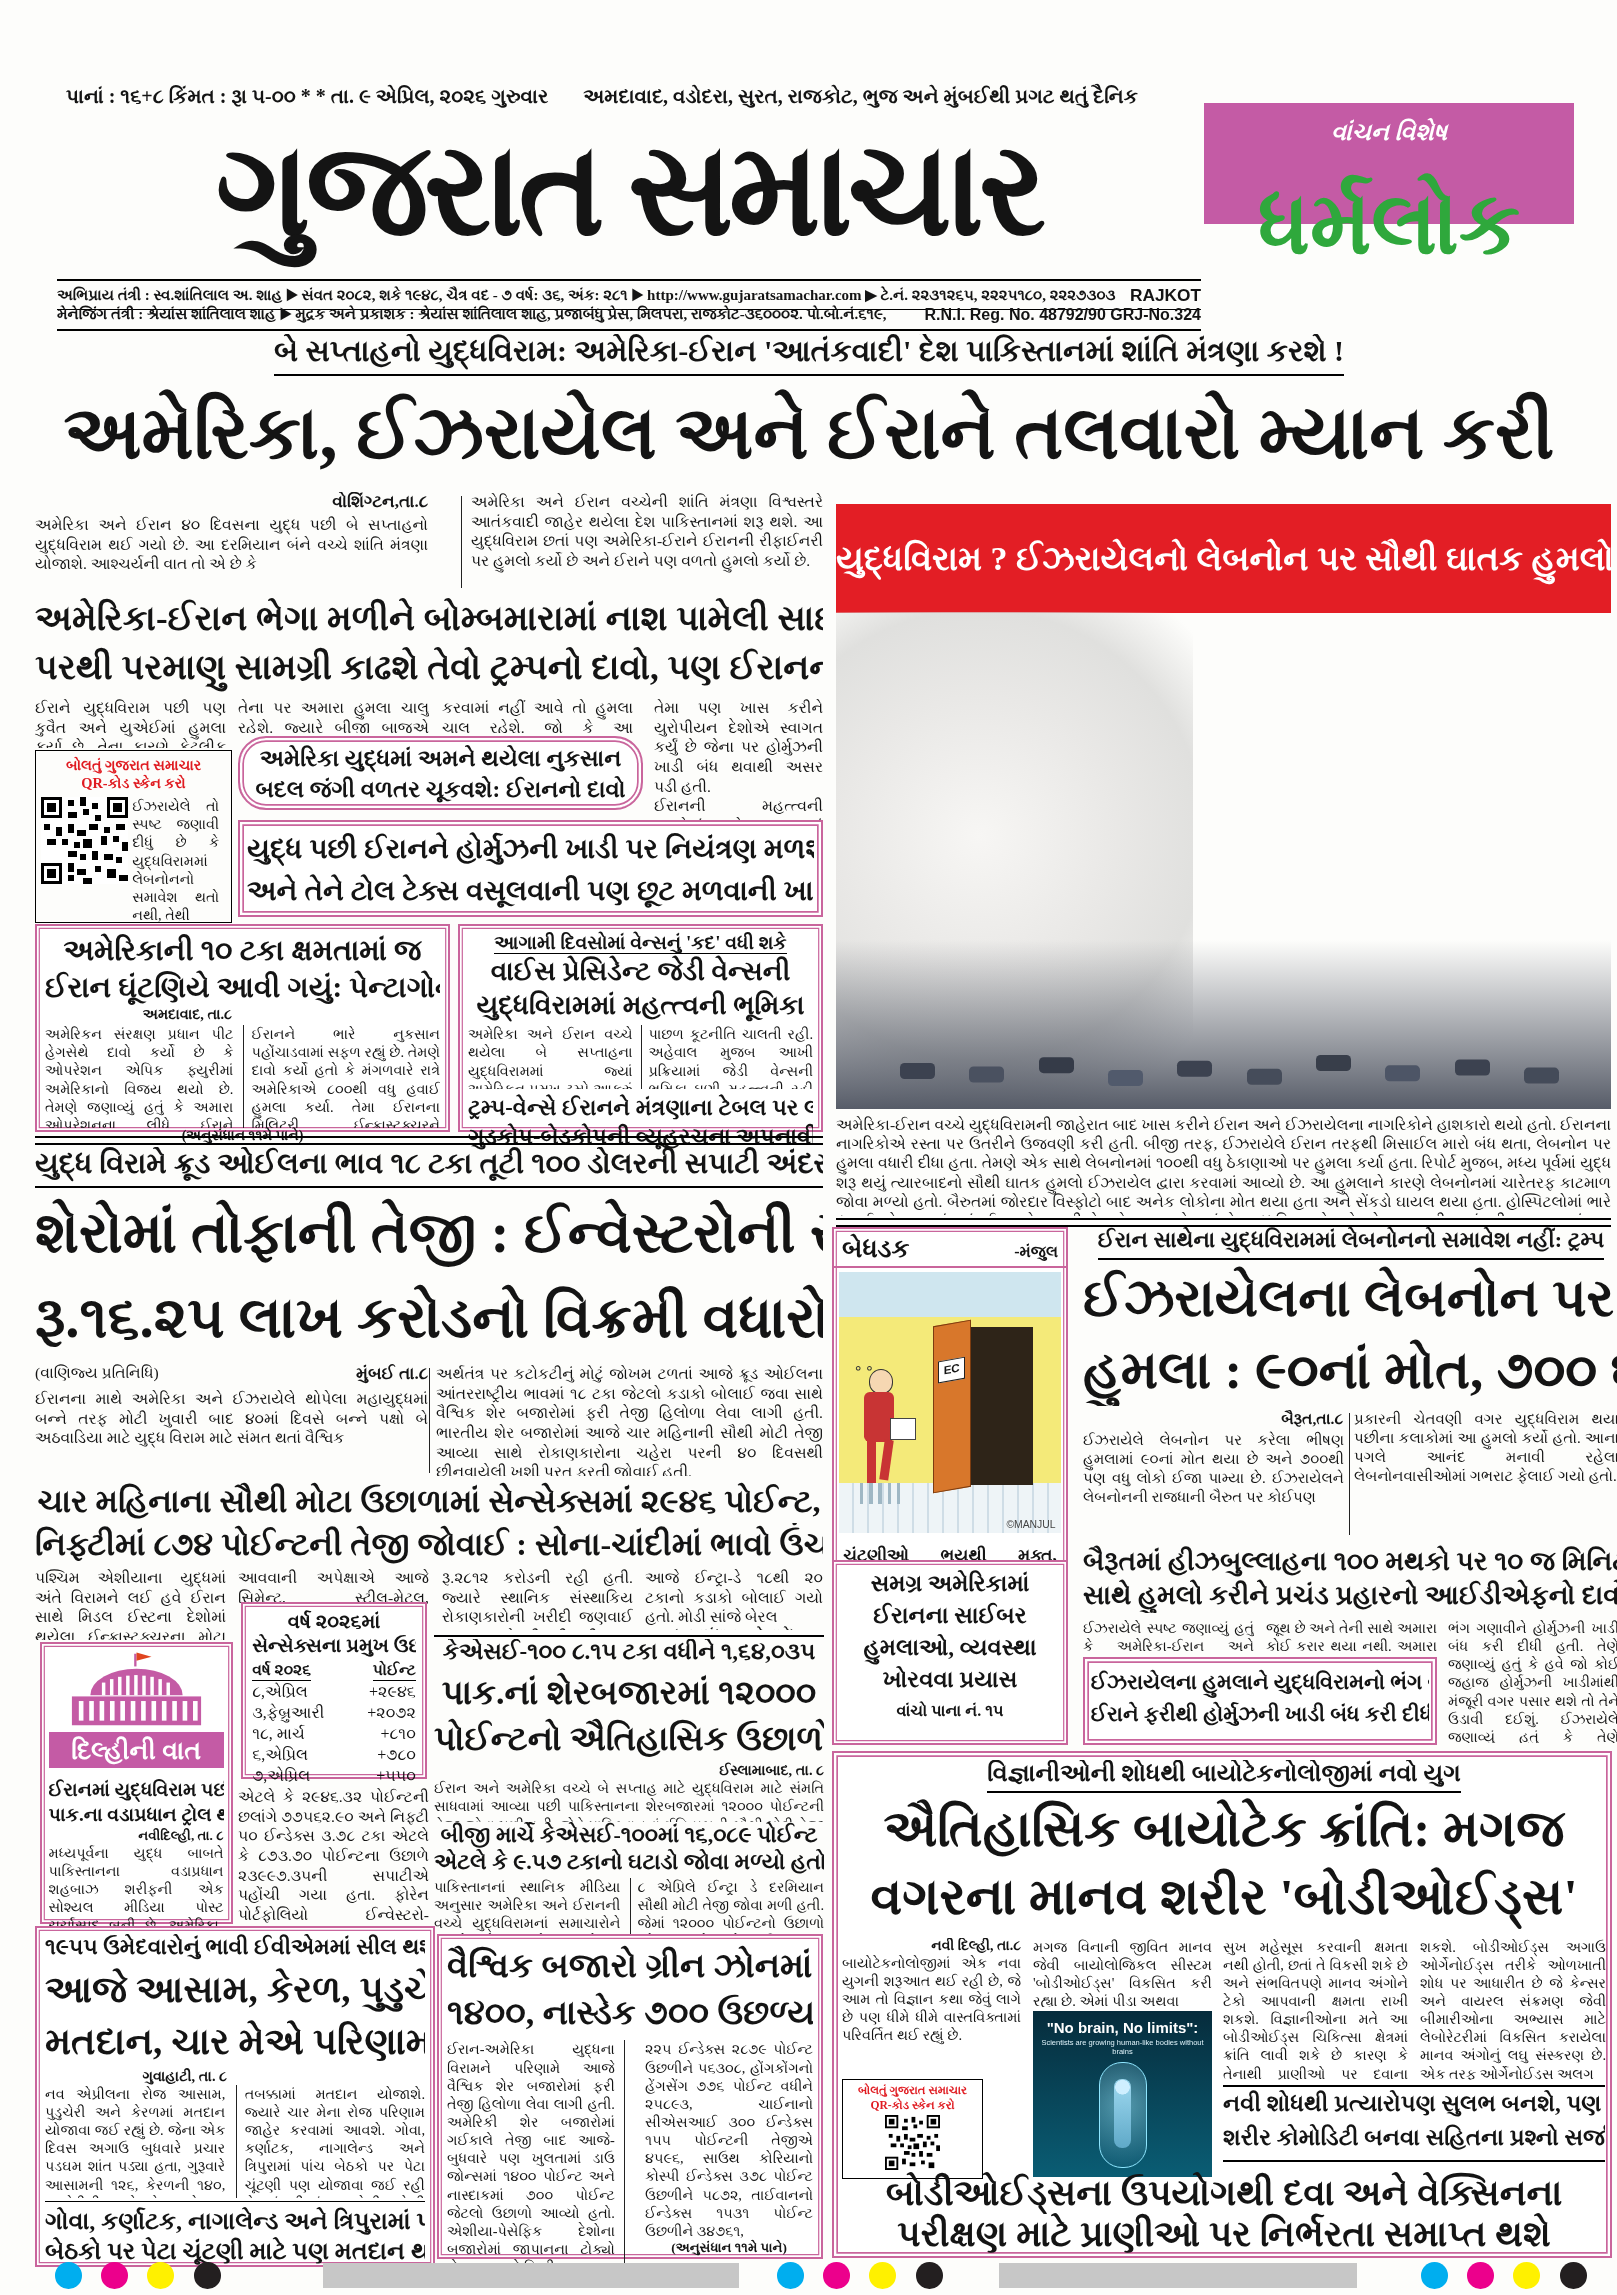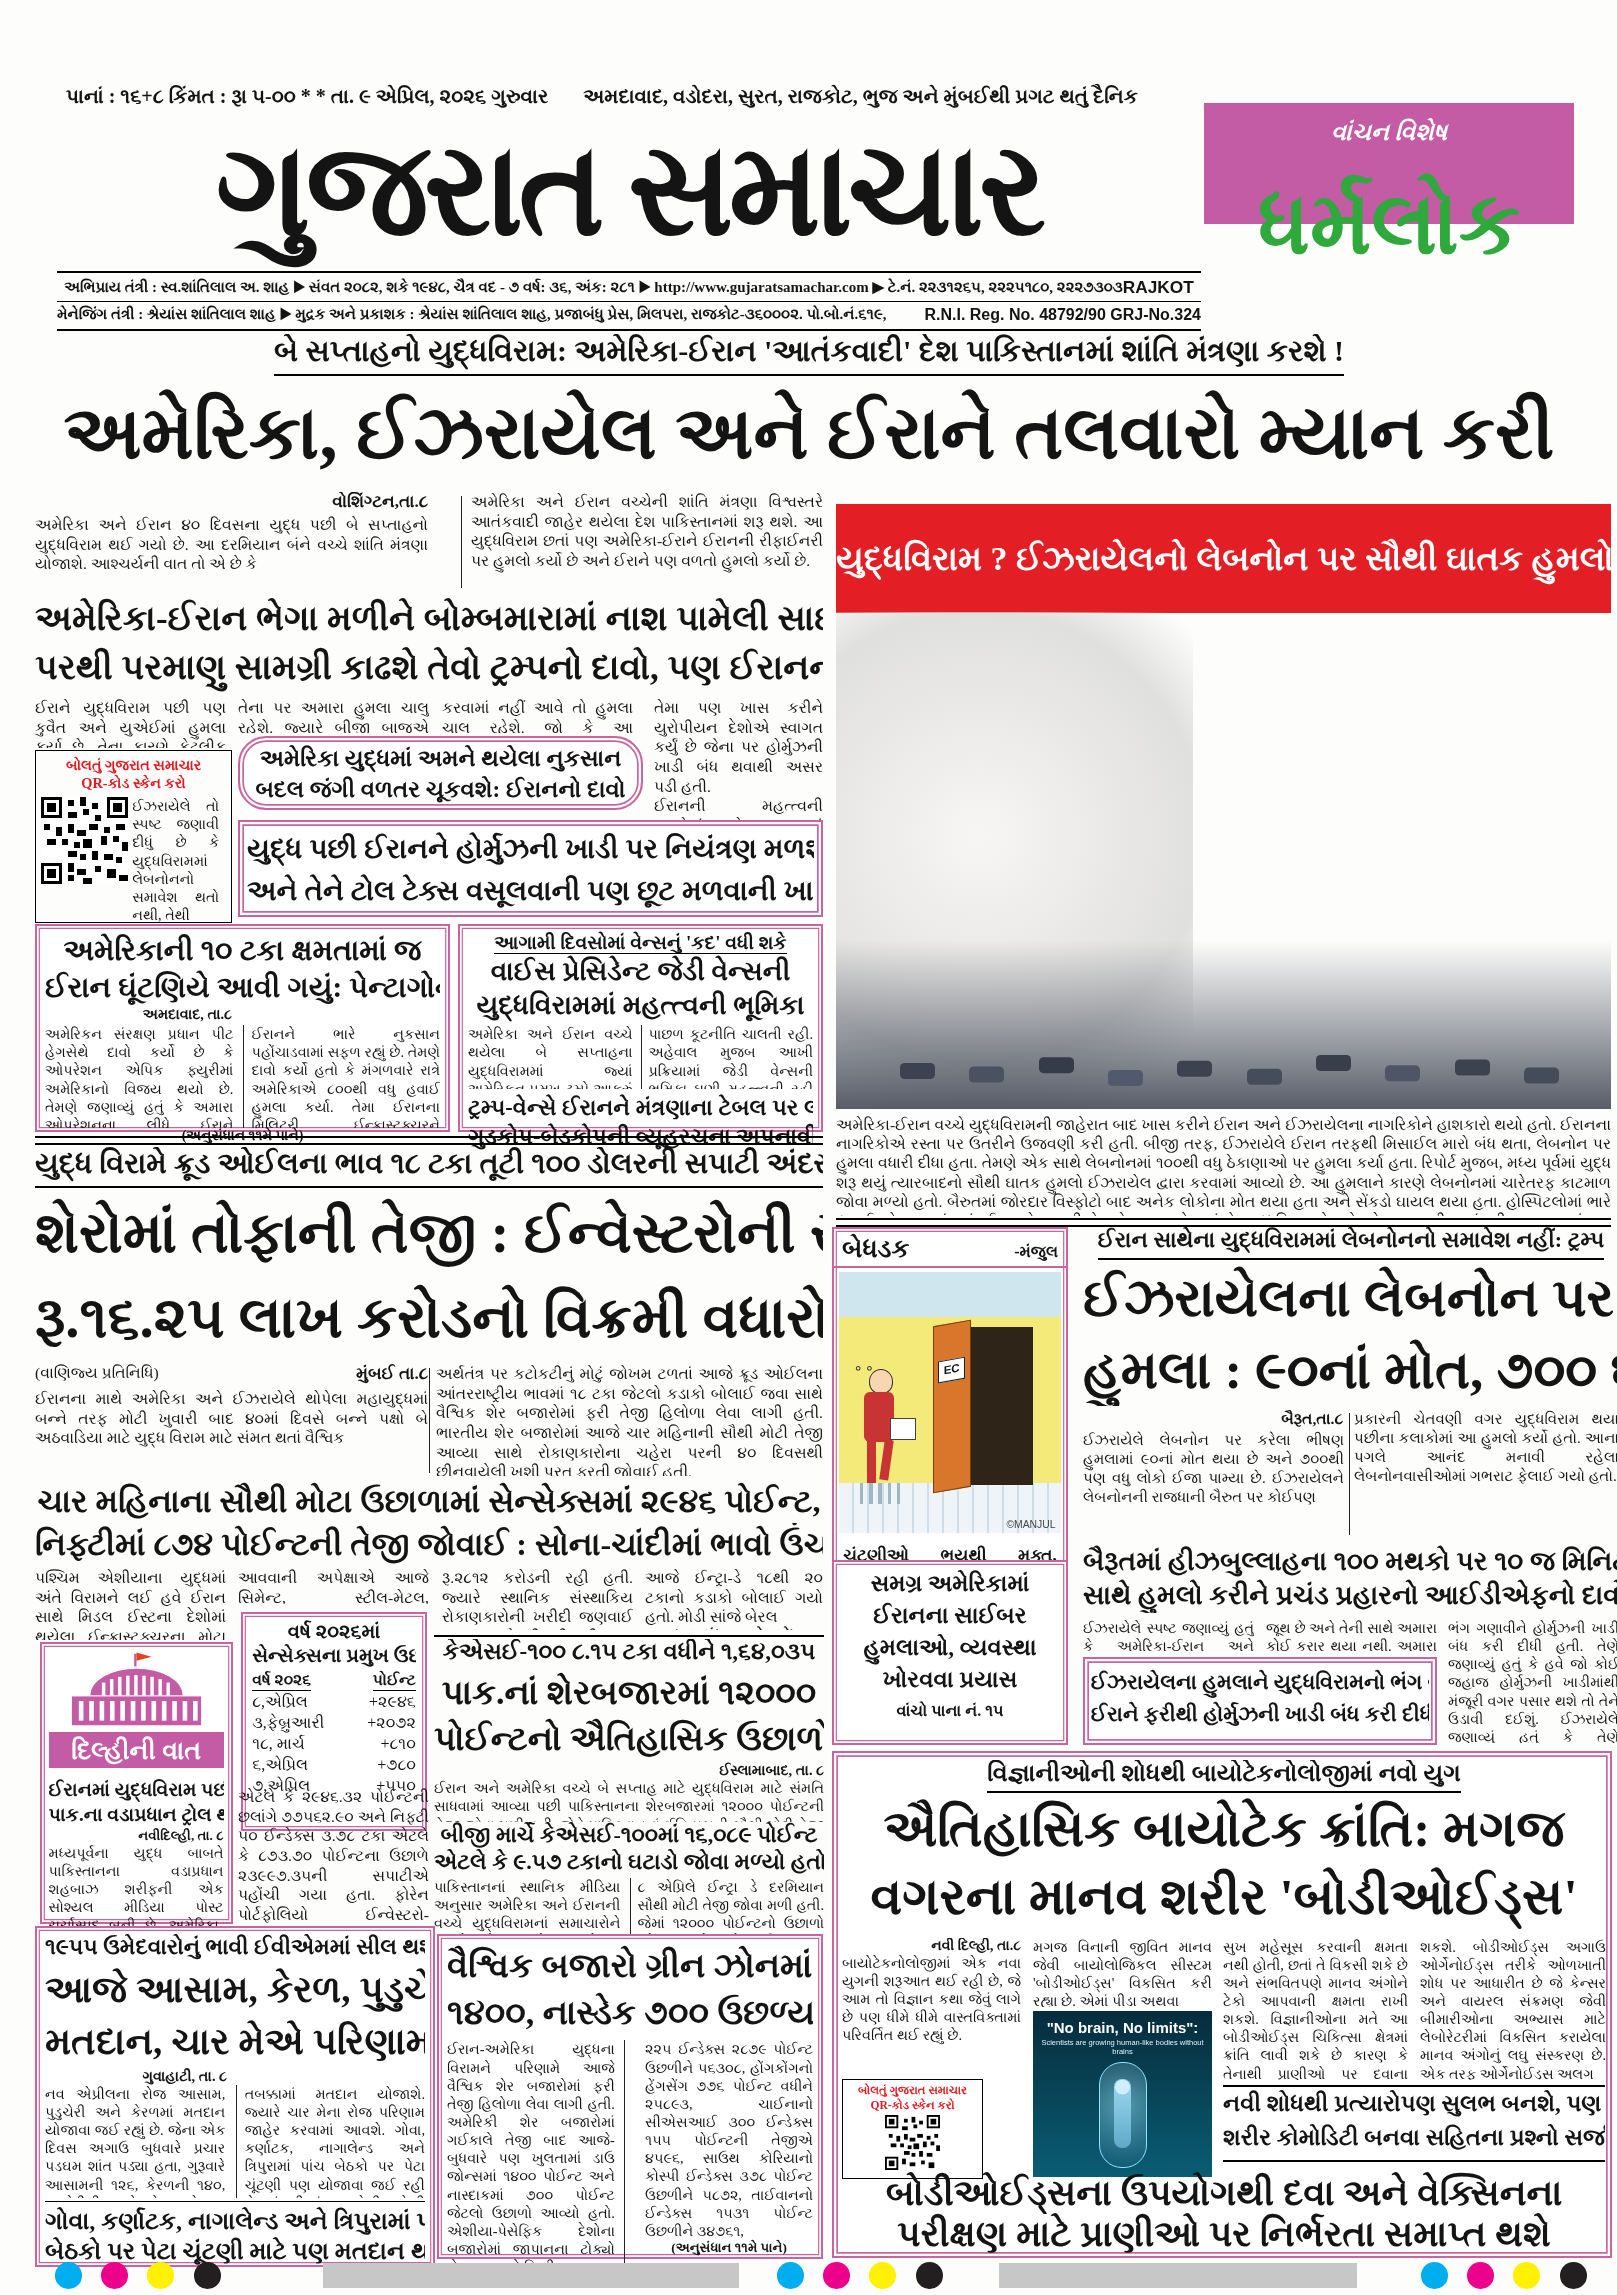--- a/index.html
+++ b/index.html
@@ -16,21 +16,21 @@
   .pbox{background:#fff;border:2.9px solid #c9659c;box-shadow:inset 0 0 0 2.3px #fff, inset 0 0 0 4px #c9659c;}
   .vline{border-left:1.2px solid #222;}
   .cont{font-weight:700;text-align:center;}
   
   #topline{left:66px;top:85px;width:1502px;height:26.6px;font-size:20px;font-weight:700;display:flex;gap:35px;white-space:nowrap;}
   #masthead{left:55px;top:116px;width:1147px;height:155px;font-size:130px;font-weight:900;letter-spacing:-4.6px;line-height:149px;text-align:center;white-space:nowrap;}
   #promo{left:1204px;top:103px;width:370px;height:224px;}
   #promo .top{position:absolute;left:0;top:0;width:100%;height:121px;background:#c45ba5;}
   #promo .tag{position:absolute;left:0;top:16px;width:100%;text-align:center;color:#fff;font-size:24px;font-weight:700;font-style:italic;}
   #promo .title{position:absolute;left:0;top:60px;width:100%;text-align:center;color:#2fa83c;font-size:87px;font-weight:900;line-height:121px;}
-  #strip1{left:57px;top:271px;width:1144px;height:28px;border-top:2.9px solid #000;border-bottom:1.2px solid #000;display:flex;justify-content:center;align-items:center;font-size:15px;font-weight:700;white-space:nowrap;overflow:hidden;}
+  #strip1{left:57px;top:279px;width:1144px;height:28px;border-top:2.9px solid #000;border-bottom:1.2px solid #000;display:flex;justify-content:space-between;align-items:center;font-size:15px;font-weight:700;white-space:nowrap;overflow:hidden;}
   #strip2{left:57px;top:300px;width:1144px;height:29px;border-bottom:2.9px solid #000;display:flex;justify-content:space-between;align-items:center;font-size:15px;font-weight:700;white-space:nowrap;overflow:hidden;}
   
   #kicker{left:35px;top:334px;width:1548px;height:47px;text-align:center;font-size:30px;overflow:hidden;}
   #mainhead{left:35px;top:382px;width:1548px;height:105px;font-size:74px;line-height:103px;}
   #leadwrap{left:35px;top:492px;width:788px;height:640px;}
   #ld-date{left:0;top:0;width:393px;height:21px;font-size:17px;}
   #ld-i1{left:0;top:23px;width:393px;height:76px;}
   #ld-i2{left:436px;top:0;width:352px;height:99px;}
   #ld-div1{left:426px;top:3.5px;height:92px;}
   .subl{font-size:35px;font-weight:900;text-align:center;white-space:nowrap;overflow:hidden;height:50px;line-height:50px;}
@@ -72,21 +72,21 @@
   #mi1{left:35px;top:1389px;width:393px;height:88px;}
   #mi2{left:436px;top:1364px;width:387px;height:112px;}
   #mdiv{left:429px;top:1368px;height:105px;}
   #ms1{left:35px;top:1480px;width:788px;height:43px;font-size:32px;line-height:43px;font-weight:900;text-align:center;white-space:nowrap;overflow:hidden;}
   #ms2{left:35px;top:1523px;width:788px;height:43px;font-size:32px;line-height:43px;font-weight:900;text-align:center;white-space:nowrap;overflow:hidden;}
   #mcols{left:35px;top:1568px;width:788px;height:356px;}
   #mc1{left:0;top:0;width:191px;height:72px;}
   #delhi{left:4.6px;top:74px;width:193px;height:282px;border:2.3px solid #c9659c;box-shadow:inset 0 0 0 1.7px #fff,inset 0 0 0 2.9px #c9659c;background:#fff;padding:4.6px 7px;box-sizing:border-box;}
   #delhi .band{background:#c45ba5;color:#fff;font-weight:800;font-size:25.4px;text-align:center;line-height:36px;height:36px;margin-top:2.3px;white-space:nowrap;overflow:hidden;}
   #mc2a{left:203px;top:0;width:191px;height:36px;}
-  #sensex{left:206px;top:44px;width:186px;height:219px;border:2.3px solid #c9659c;box-shadow:inset 0 0 0 1.7px #fff,inset 0 0 0 2.9px #c9659c;background:#fff;padding:5.8px 9.2px;box-sizing:border-box;}
+  #sensex{left:206px;top:34px;width:186px;height:177px;border:2.3px solid #c9659c;box-shadow:inset 0 0 0 1.7px #fff,inset 0 0 0 2.9px #c9659c;background:#fff;padding:5.8px 9.2px;box-sizing:border-box;}
   #sensex .t{font-size:19.6px;font-weight:800;text-align:center;line-height:24px;white-space:nowrap;overflow:hidden;}
   #sensex .hd{display:flex;justify-content:space-between;font-weight:700;font-size:15.6px;margin-top:3.5px;}
   #sensex .hd span{border-bottom:1.7px solid #000;padding-bottom:1.2px;}
   #sensex .rw{display:flex;justify-content:space-between;font-size:16px;line-height:21px;}
   #mc2b{left:203px;top:219px;width:191px;height:136px;}
   #mc3{left:407px;top:0;width:191px;height:62px;}
   #mc4{left:610px;top:0;width:178px;height:62px;}
   #pak{left:399px;top:67px;width:390px;height:289px;border-top:2.3px solid #000;}
   #pak .kick{font-size:23px;text-align:center;height:31px;overflow:hidden;margin-top:2.3px;}
   #pak .h{font-size:34px;font-weight:700;text-align:center;white-space:nowrap;overflow:hidden;height:46px;line-height:46px;}

